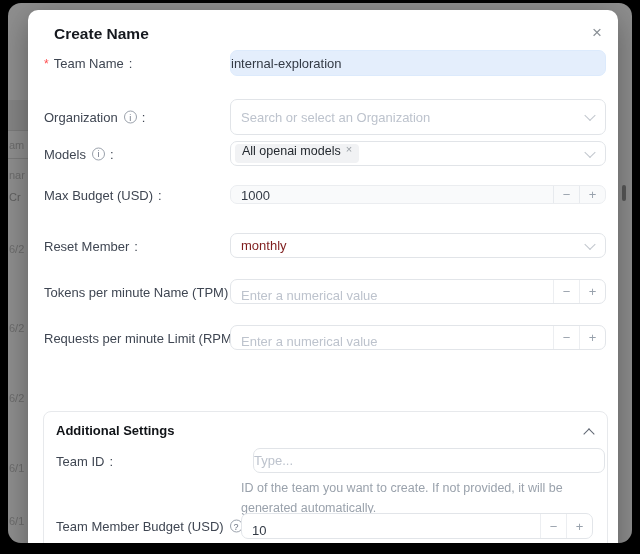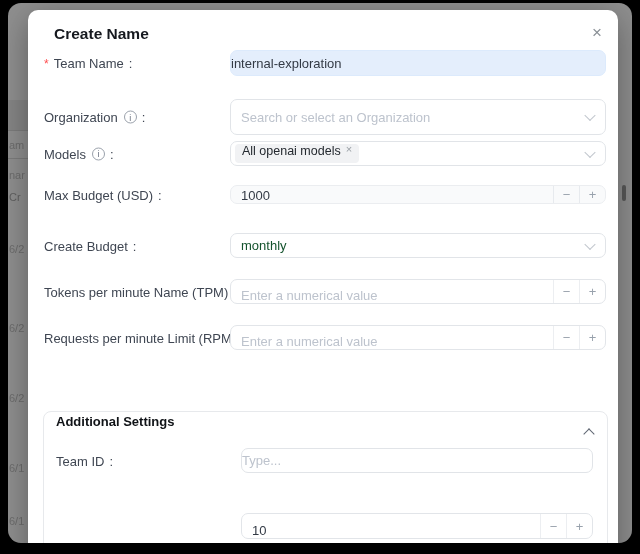--- a/index.html
+++ b/index.html
@@ -41,30 +41,30 @@
   .ctl{position:absolute;left:186px;top:0;height:100%;width:376px;box-sizing:border-box;}
 
   
   .tinput{display:flex;align-items:center;border-radius:7px;box-sizing:border-box;height:100%;padding:0 0;}
   .tinput input{
     width:100%;border:none;outline:none;background:transparent;
     font-family:inherit;font-size:13px;color:#333a45;padding:0;
   }
   .tinput input::placeholder{color:#bdc3cd;}
   .blue{background:#e4eefc;border:1px solid #dceafc;}
-  .bordered{background:#fff;border:1px solid #e1e4e8;}
+  .bordered{background:#fff;border:1px solid #e1e4e8;margin-left:12px;}
 
   
   .select{
     position:relative;display:flex;align-items:center;height:100%;
     background:#fff;border:1px solid #e1e4e8;border-radius:7px;
     box-sizing:border-box;padding:0 26px 0 10px;font-size:13px;cursor:pointer;
   }
   .select .ph{color:#bdc3cd;}
-  .select .val{color:#14532d;}
+  .select .val{color:#7f1d1d;}
   .chev{
     position:absolute;right:11px;top:50%;width:7px;height:7px;
     border-right:1.4px solid #c1c6cd;border-bottom:1.4px solid #c1c6cd;
     transform:translateY(-70%) rotate(45deg);
   }
   .tag{
     display:inline-flex;align-items:flex-start;gap:5px;height:19px;
     background:#f1f2f4;border-radius:4px;padding:0 7px;font-size:12.5px;color:#24292f;
   }
   .tag .tag-x{color:#9aa0a6;font-size:11px;cursor:pointer;line-height:1;}
@@ -86,21 +86,21 @@
     width:25px;flex:0 0 25px;display:flex;align-items:center;justify-content:center;
     border-left:1px solid #eceef1;color:#98a1ac;font-size:13px;cursor:pointer;user-select:none;
   }
   .numctl.filled .num-btn{border-left-color:#e7eaee;}
 
   
   .card{
     position:absolute;left:15px;top:401px;width:565px;height:200px;
     border:1px solid #e7e9ec;border-radius:8px;background:#fff;box-sizing:border-box;
   }
-  .card-title{position:absolute;left:12px;top:2px;font-size:13px;font-weight:700;color:#101317;}
+  .card-title{position:absolute;left:12px;top:11px;font-size:13px;font-weight:700;color:#101317;}
   .chev-up{
     position:absolute;right:14px;top:18px;width:7px;height:7px;
     border-right:1.4px solid #5f6672;border-bottom:1.4px solid #5f6672;
     transform:rotate(-135deg);cursor:pointer;
   }
   .crow{position:absolute;left:12px;width:541px;}
   .crow .ctl{left:185px;width:352px;}
   .help{
     position:absolute;left:197px;top:66px;width:356px;
     font-size:12.5px;line-height:20px;color:#9aa2ac;
@@ -174,21 +174,21 @@
         <div class="num-area">
           <input type="text" value="1000" style="">
         </div>
         <div class="num-btn">−</div>
         <div class="num-btn">+</div>
       </div>
     </div>
 
     <div class="row" style="top:223px;height:25px">
       <div class="flabel">
-        <span>Create Budget</span>
+        <span>Reset Member</span>
         <span class="colon">:</span>
       </div>
       <div class="ctl select">
         <span class="val">monthly</span>
         <span class="chev"></span>
       </div>
     </div>
 
     <div class="row" style="top:269px;height:25px">
       <div class="flabel">
@@ -225,22 +225,28 @@
       <div class="crow" style="top:36px;height:25px">
         <div class="flabel">
           <span>Team ID</span>
           <span class="colon">:</span>
         </div>
         <div class="ctl tinput bordered">
           <input type="text" placeholder="Type..." style="">
         </div>
       </div>
 
+      <div class="help">ID of the team you want to create. If not provided, it will be generated automatically.</div>
 
       <div class="crow" style="top:101px;height:26px">
+        <div class="flabel">
+          <span>Team Member Budget (USD)</span>
+          <span class="circle-icon">?</span>
+          <span class="colon">:</span>
+        </div>
         <div class="ctl numctl">
           <div class="num-area">
             <input type="text" value="10" style="">
           </div>
           <div class="num-btn">−</div>
           <div class="num-btn">+</div>
         </div>
       </div>
     </div>
 

